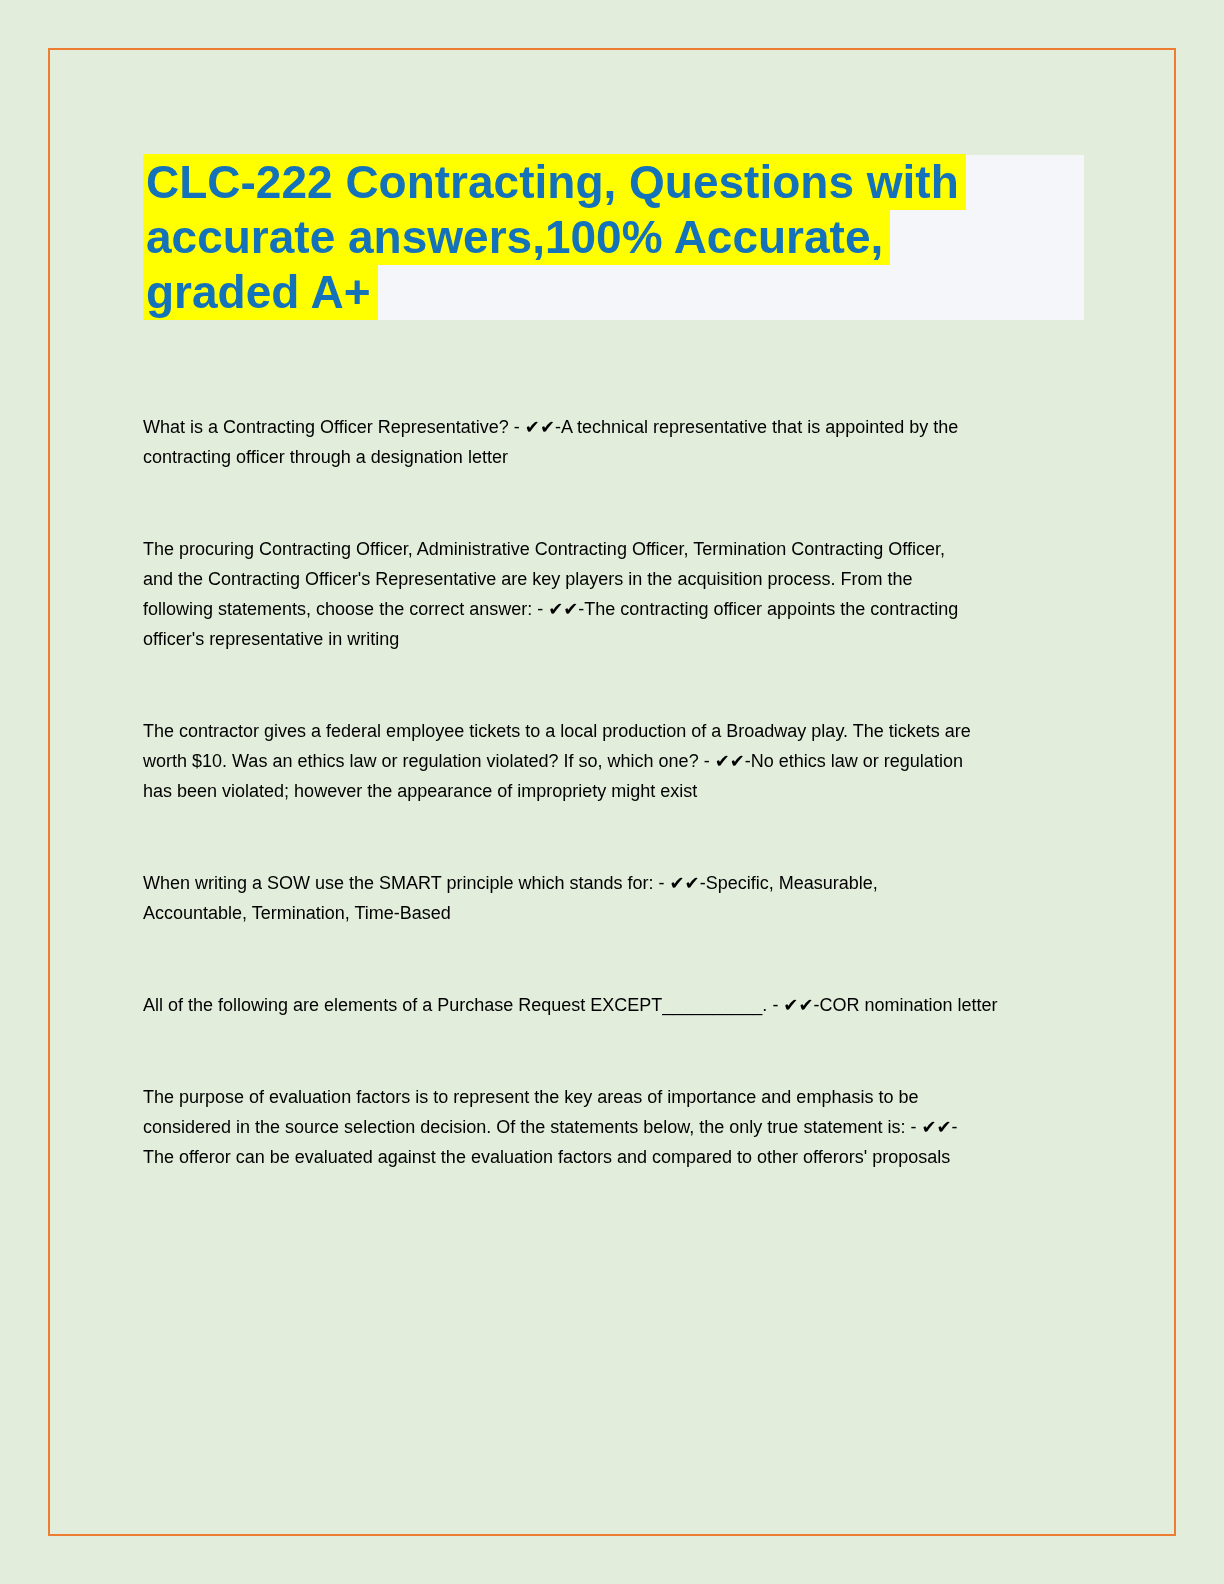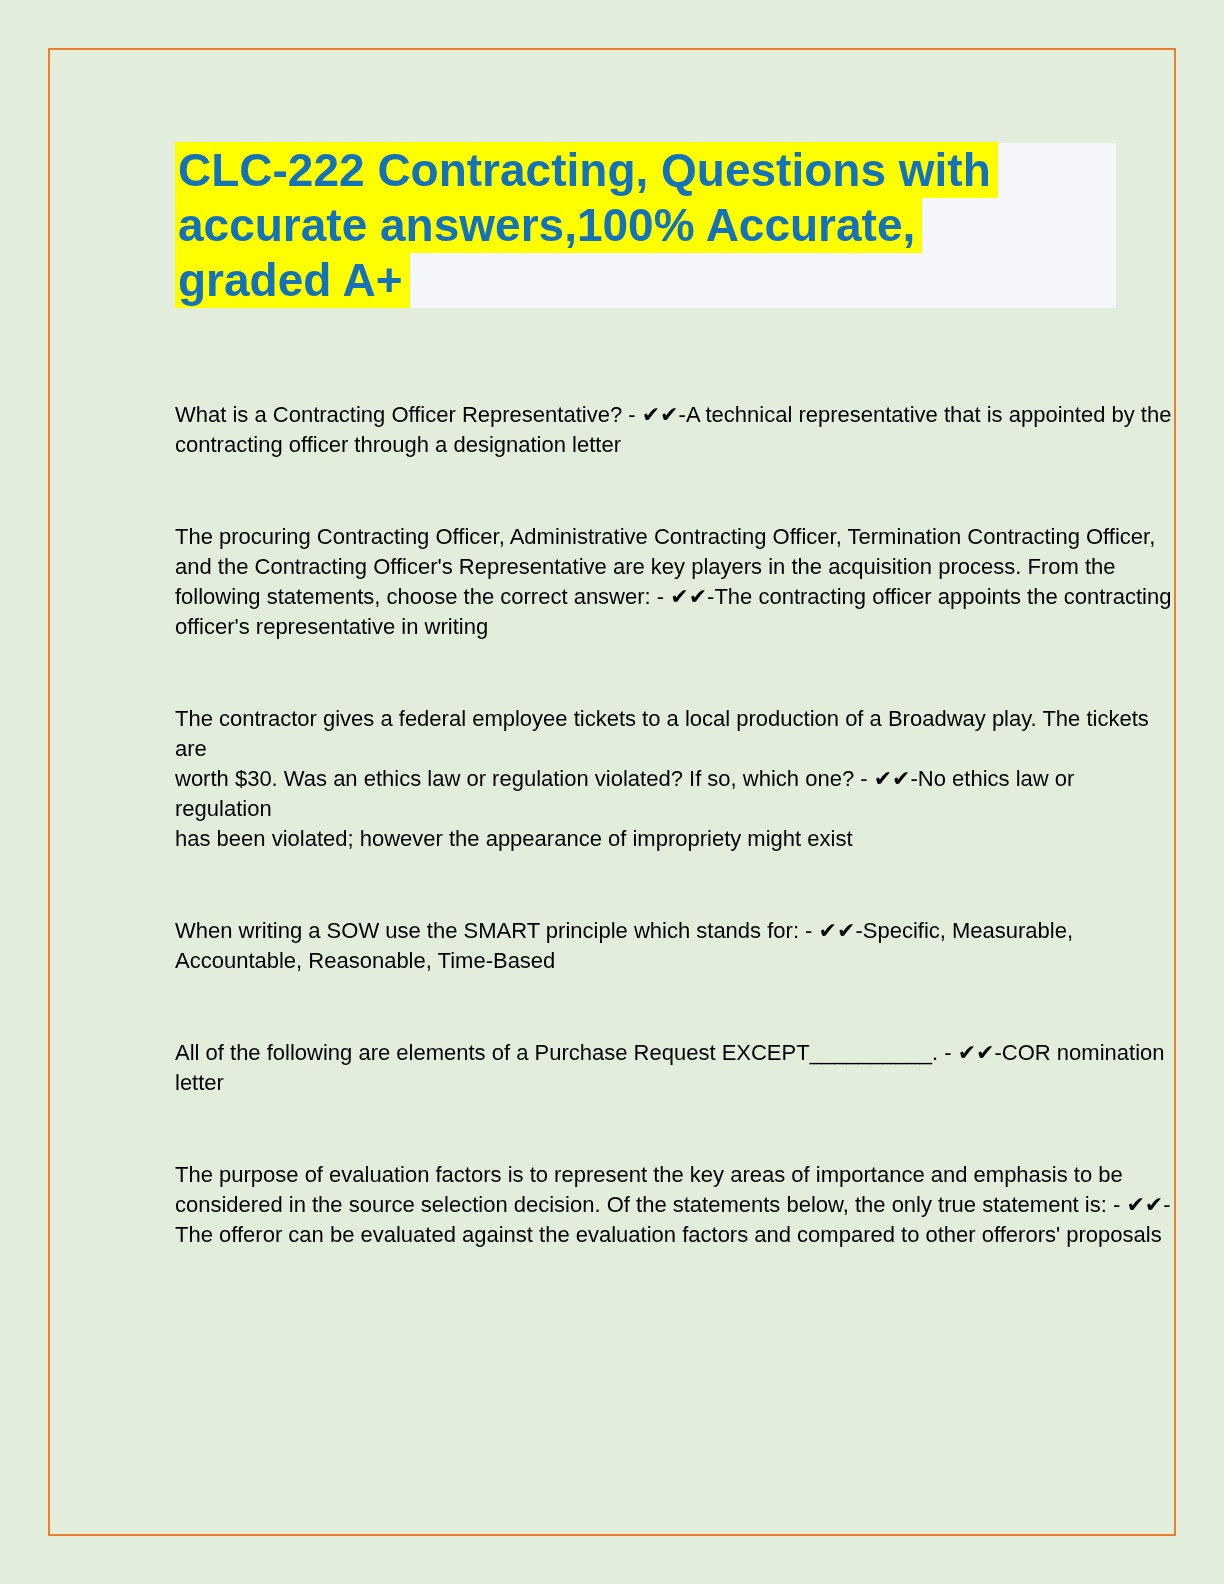--- a/index.html
+++ b/index.html
@@ -21,23 +21,22 @@
   }
   .frame{
     position:absolute;
     left:48px;top:48px;
     width:1128px;height:1488px;
     border:2px solid var(--frame-color);
     pointer-events:none;
   }
   .content{
     position:absolute;
-    left:143px;top:143px;
+    left:143px;top:155px;
     width:1000px;
-    margin-left:32px;
   }
   .title-block{
     width:941px;
     background:var(--panel-bg);
     margin-bottom:92px;
   }
   .title{
     font-size:46px;
     font-weight:bold;
     line-height:55px;
@@ -47,21 +46,21 @@
   .title .hl{
     background:var(--hl-color);
     padding:2px 7px 2px 3px;
     -webkit-box-decoration-break:clone;
     box-decoration-break:clone;
   }
   .qa-list{
     width:1000px;
   }
   .qa{
-    font-size:22px;
+    font-size:18px;
     line-height:30px;
     margin:0 0 62px 0;
     white-space:pre-wrap;
     color:var(--text-color);
   }
   .qa:last-child{margin-bottom:0;}
 </style>
 </head>
 <body>
 
@@ -76,23 +75,23 @@
   </div>
 
   <div class="qa-list">
     <p class="qa">What is a Contracting Officer Representative? - ✔✔-A technical representative that is appointed by the
 contracting officer through a designation letter</p>
     <p class="qa">The procuring Contracting Officer, Administrative Contracting Officer, Termination Contracting Officer,
 and the Contracting Officer's Representative are key players in the acquisition process. From the
 following statements, choose the correct answer: - ✔✔-The contracting officer appoints the contracting
 officer's representative in writing</p>
     <p class="qa">The contractor gives a federal employee tickets to a local production of a Broadway play. The tickets are
-worth $30. Was an ethics law or regulation violated? If so, which one? - ✔✔-No ethics law or regulation
+worth $10. Was an ethics law or regulation violated? If so, which one? - ✔✔-No ethics law or regulation
 has been violated; however the appearance of impropriety might exist</p>
     <p class="qa">When writing a SOW use the SMART principle which stands for: - ✔✔-Specific, Measurable,
-Accountable, Reasonable, Time-Based</p>
+Accountable, Termination, Time-Based</p>
     <p class="qa">All of the following are elements of a Purchase Request EXCEPT__________. - ✔✔-COR nomination letter</p>
     <p class="qa">The purpose of evaluation factors is to represent the key areas of importance and emphasis to be
 considered in the source selection decision. Of the statements below, the only true statement is: - ✔✔-
 The offeror can be evaluated against the evaluation factors and compared to other offerors' proposals</p>
   </div>
 
 </div>
 
 </body></html>

